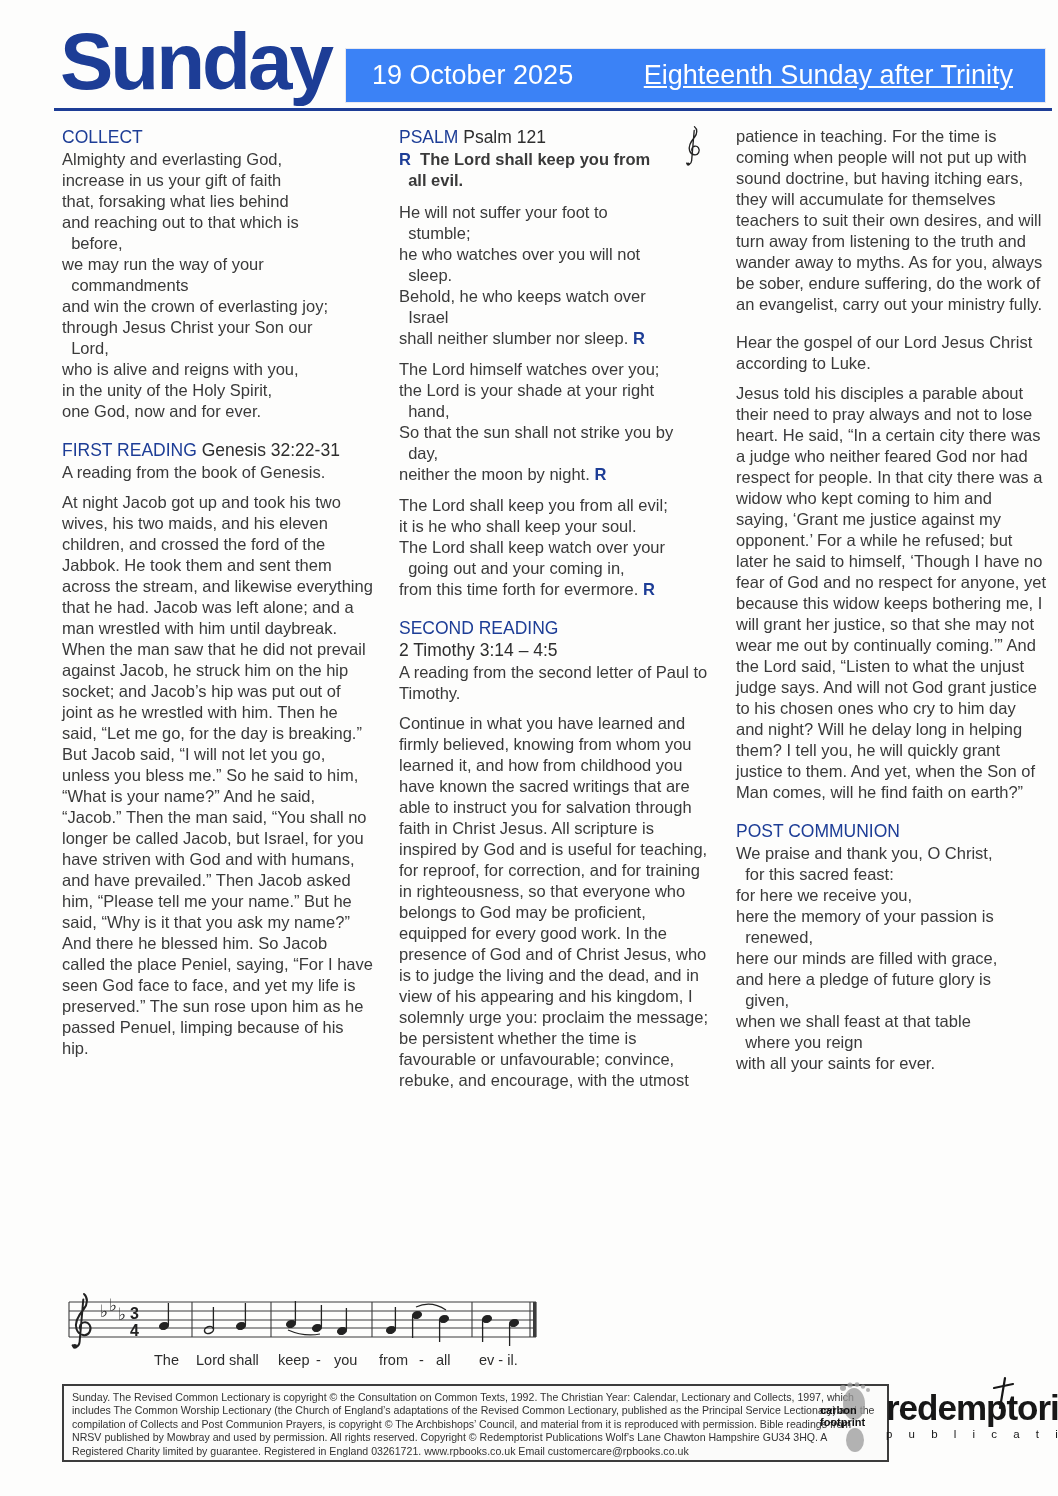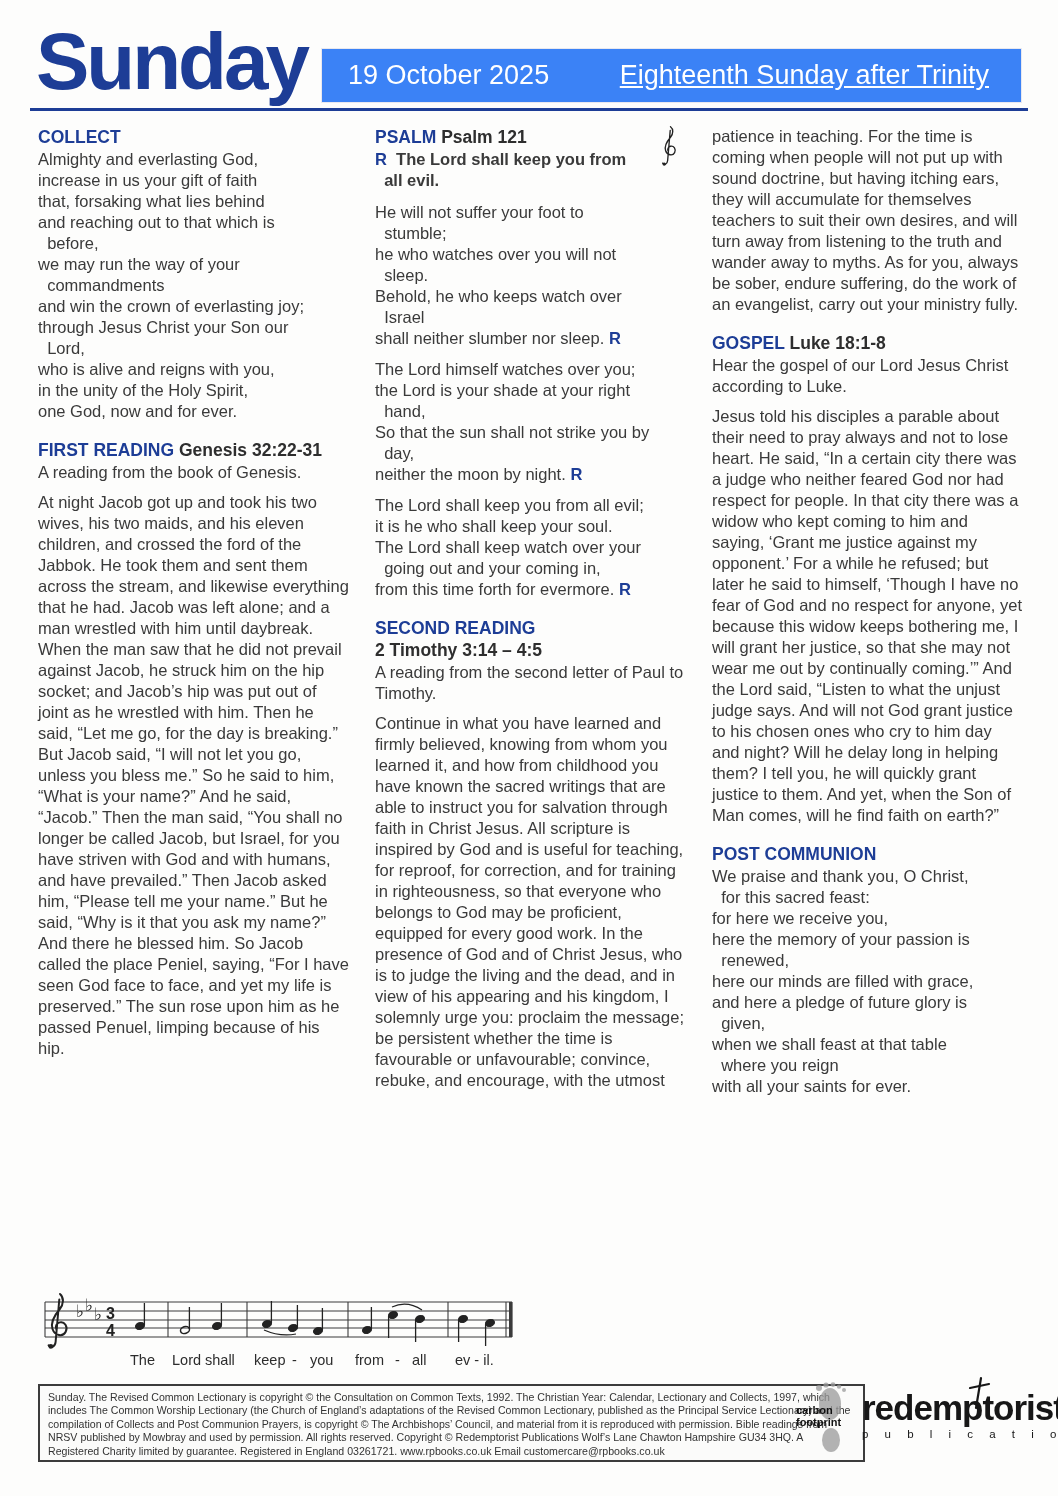--- a/index.html
+++ b/index.html
@@ -1,21 +1,21 @@
 <!DOCTYPE html>
 <html><head>
 <meta charset="utf-8">
 <style>
   html,body{margin:0;padding:0;}
   body{
     width:1058px;height:1496px;position:relative;background:#fdfdfc;
     font-family:"Liberation Sans",sans-serif;color:#3a3a3a;
     -webkit-font-smoothing:antialiased;
   }
-  .page{position:absolute;inset:0;overflow:hidden;}
+  .page{position:absolute;inset:0;overflow:hidden;margin-left:24px;}
 
   
   .brand{
     position:absolute;left:36px;top:22px;font-size:80px;font-weight:bold;
     color:#1d3d96;letter-spacing:-3px;line-height:1;
   }
   .header-bar{
     position:absolute;left:322px;top:49px;width:699px;height:53px;
     background:#3b82f6;color:#fff;display:flex;align-items:center;
     font-size:27px;box-shadow:0 0 0 1px #e8e8ef;
@@ -27,21 +27,21 @@
   }
 
   
   .columns{
     position:absolute;left:38px;top:126px;width:984px;height:1160px;
     display:flex;gap:26px;font-size:16.5px;line-height:21px;
   }
   .col{width:311px;flex:0 0 311px;position:relative;}
   .section{margin-bottom:17px;}
   .sec-head{
-    margin:0 0 1px 0;font-size:17.5px;line-height:22px;font-weight:bold;color:#1d3d96;
+    margin:0 0 1px 0;font-size:17.5px;line-height:22px;font-weight:normal;color:#1d3d96;
   }
   .sec-head .ref{color:#2e2e2e;}
   .sec-head .ref2{display:block;color:#2e2e2e;}
   .intro{margin:0 0 9px 0;}
   .prose{margin:0 0 9px 0;text-align:left;}
   .poem{margin:0 0 10px 0;white-space:pre-wrap;}
   .R{color:#1d3d96;font-weight:bold;}
   .response{margin:0 0 11px 0;}
   .resp-text{font-weight:bold;white-space:pre-wrap;}
   .clef-badge{position:absolute;right:8px;top:-2px;width:18px;height:46px;}
@@ -154,21 +154,20 @@
         <p class="prose">Continue in what you have learned and firmly believed, knowing from whom you learned it, and how from childhood you have known the sacred writings that are able to instruct you for salvation through faith in Christ Jesus. All scripture is inspired by God and is useful for teaching, for reproof, for correction, and for training in righteousness, so that everyone who belongs to God may be proficient, equipped for every good work. In the presence of God and of Christ Jesus, who is to judge the living and the dead, and in view of his appearing and his kingdom, I solemnly urge you: proclaim the message; be persistent whether the time is favourable or unfavourable; convince, rebuke, and encourage, with the utmost</p>
       </div>
     </div>
 
     <div class="col">
       <div class="section">
         <p class="prose">patience in teaching. For the time is coming when people will not put up with sound doctrine, but having itching ears, they will accumulate for themselves teachers to suit their own desires, and will turn away from listening to the truth and wander away to myths. As for you, always be sober, endure suffering, do the work of an evangelist, carry out your ministry fully.</p>
       </div>
 
       <div class="section">
-        <h2 class="sec-head"><span>GOSPEL</span> <span class="ref">Luke 18:1-8</span></h2>
         <p class="intro">Hear the gospel of our Lord Jesus Christ according to Luke.</p>
         <p class="prose">Jesus told his disciples a parable about their need to pray always and not to lose heart. He said, “In a certain city there was a judge who neither feared God nor had respect for people. In that city there was a widow who kept coming to him and saying, ‘Grant me justice against my opponent.’ For a while he refused; but later he said to himself, ‘Though I have no fear of God and no respect for anyone, yet because this widow keeps bothering me, I will grant her justice, so that she may not wear me out by continually coming.’” And the Lord said, “Listen to what the unjust judge says. And will not God grant justice to his chosen ones who cry to him day and night? Will he delay long in helping them? I tell you, he will quickly grant justice to them. And yet, when the Son of Man comes, will he find faith on earth?”</p>
       </div>
 
       <div class="section">
         <h2 class="sec-head"><span>POST COMMUNION</span></h2>
         <p class="poem">We praise and thank you, O Christ,
   for this sacred feast:
 for here we receive you,
 here the memory of your passion is

